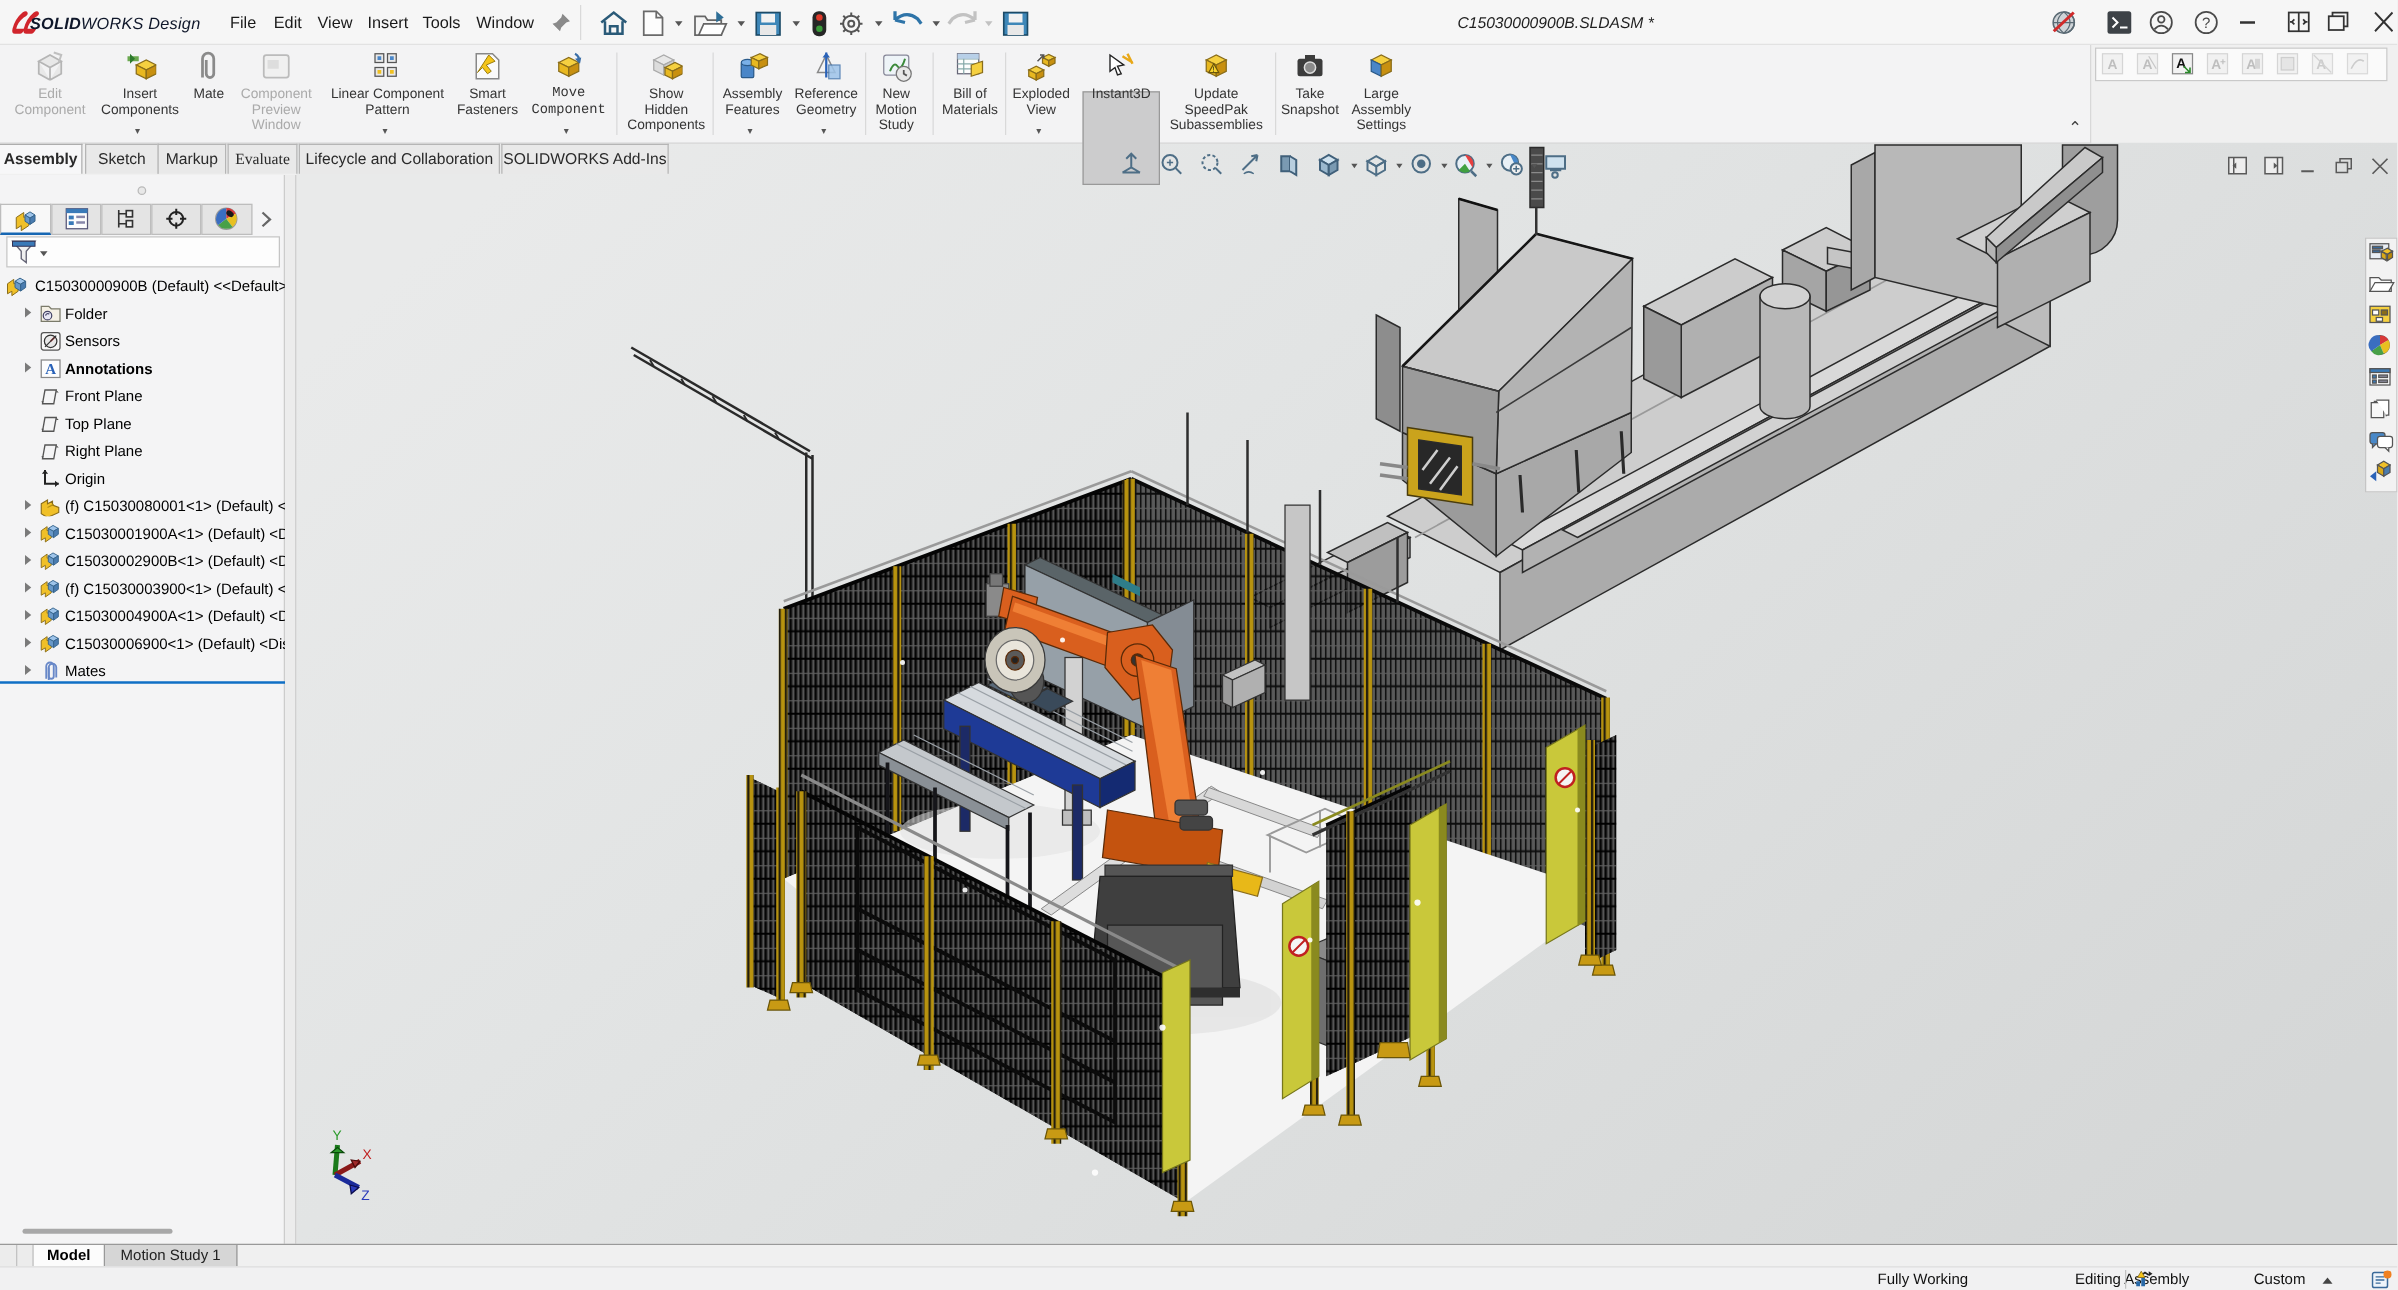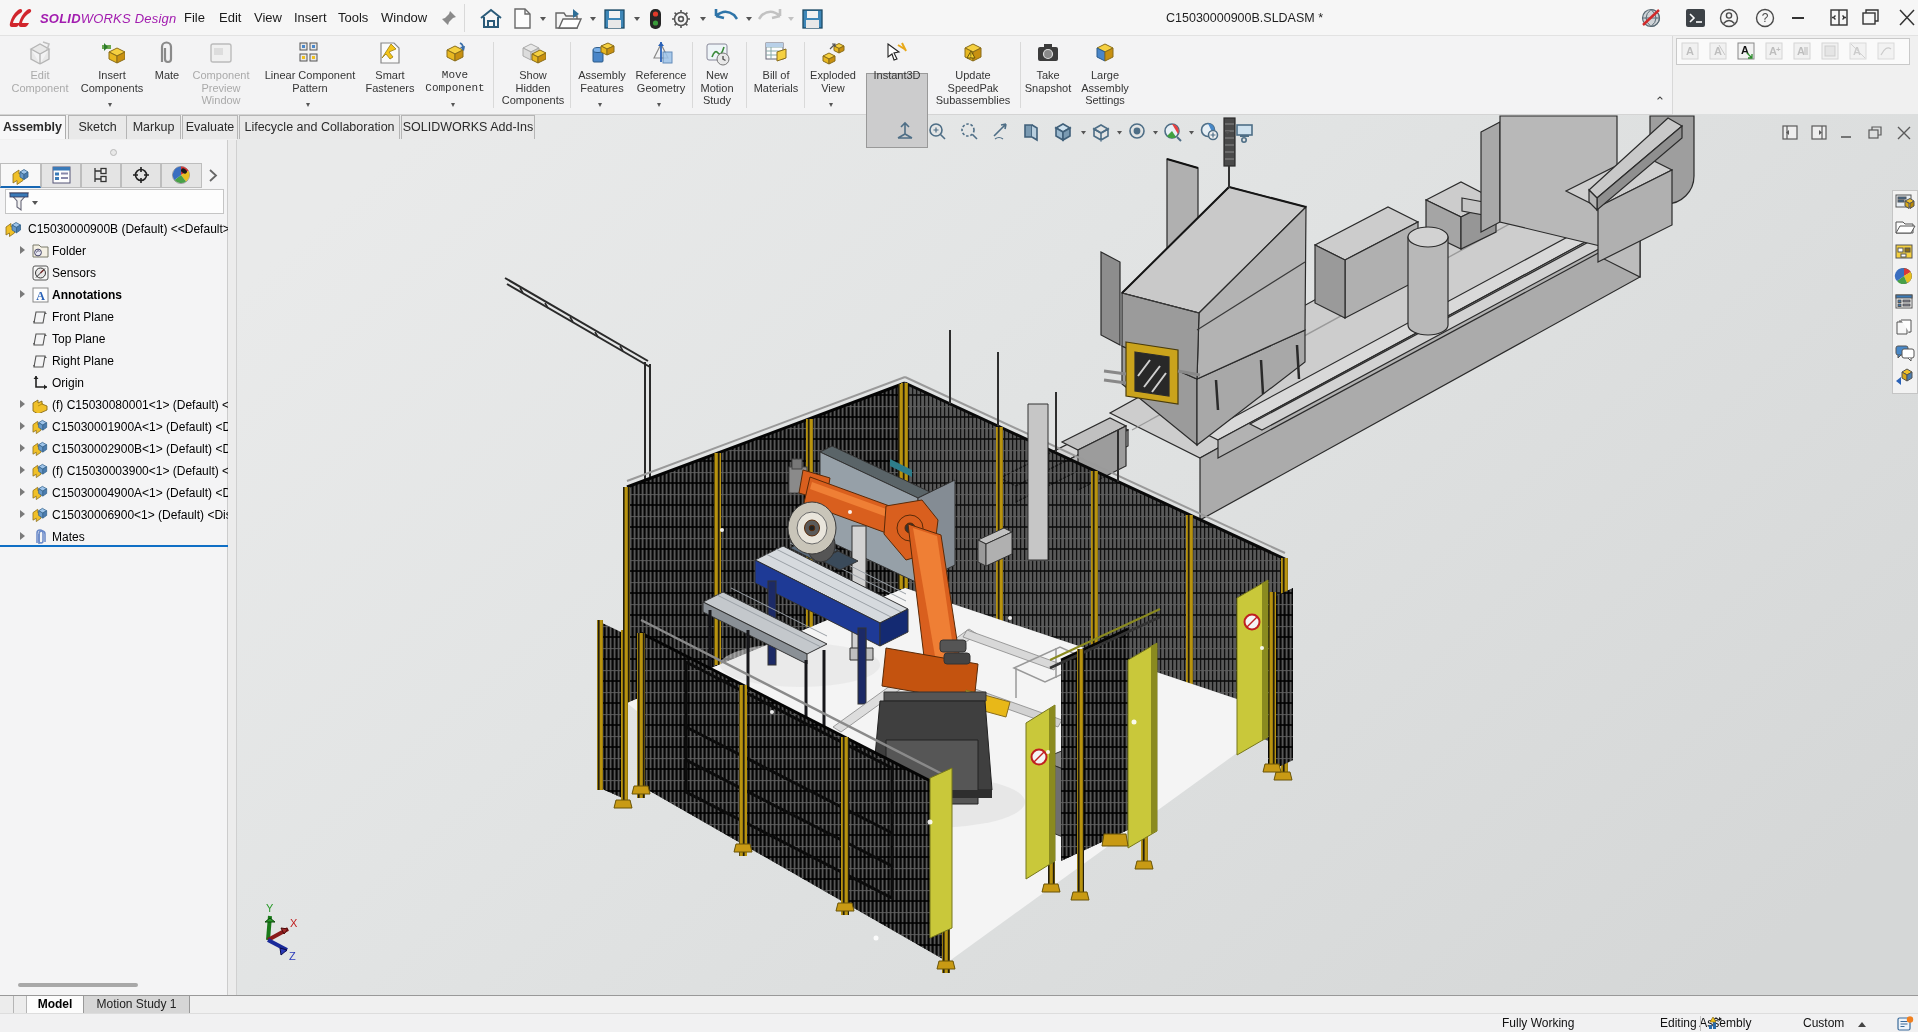--- a/index.html
+++ b/index.html
@@ -318,21 +318,21 @@
  <text x="289" y="960" font-size="11" fill="#2a3aba" font-family="Liberation Sans">Z</text>
 </g>
 </g>
 </svg>
 
 <div id="titlebar">
  <svg class="abs" style="left:8px;top:6px;" width="30" height="26" viewBox="0 0 30 26">
   <path d="M4 21 Q1 21 2 17 Q4 9 10 4 Q13 2 14 4 Q15 6 11 8 Q6 12 5 17 L12 17 Q10 21 8 21 Z" fill="#d1252c"></path>
   <path d="M13 21 Q10 21 11 17 Q13 9 19 4 Q22 2 23 4 Q24 6 20 8 Q15 12 14 17 L21 17 Q19 21 17 21 Z" fill="#d1252c"></path>
  </svg>
- <div class="abs" style="left:40px;top:11px;font-size:13px;color:#a21caf;letter-spacing:0.2px;"><b style="font-style:italic;">SOLID<span style="font-weight:normal;">WORKS</span></b><i style="font-weight:normal;"> Design</i></div>
+ <div class="abs" style="left:24px;top:11px;font-size:13px;color:#0f172a;letter-spacing:0.2px;"><b style="font-style:italic;">SOLID<span style="font-weight:normal;">WORKS</span></b><i style="font-weight:normal;"> Design</i></div>
  <div class="menu" style="left:184px;">File</div>
  <div class="menu" style="left:219px;">Edit</div>
  <div class="menu" style="left:254px;">View</div>
  <div class="menu" style="left:294px;">Insert</div>
  <div class="menu" style="left:338px;">Tools</div>
  <div class="menu" style="left:381px;">Window</div>
  <svg class="abs" style="left:440px;top:9px;" width="18" height="18" viewBox="0 0 18 18">
         <path d="M10 2 L16 8 L13 9 L9 13 L8 16 L2 10 L5 9 L9 5 Z" fill="#8a8a8a"></path>
       </svg>
  <div class="vline" style="left:464px;top:4px;width:1px;height:28px;"></div>
@@ -368,21 +368,21 @@
   <path d="M238 9 Q247 1 256 8 L259 12 M238 9 L238 2 M238 9 L246 11" fill="none" stroke="#2e74a8" stroke-width="2.6"></path>
   <path d="M268 10 l6 0 l-3 4 z" fill="#555"></path>
 
   <path d="M302 9 Q293 1 284 8 L281 12 M302 9 L302 2 M302 9 L294 11" fill="none" stroke="#c2c2c2" stroke-width="2.6"></path>
   <path d="M310 10 l6 0 l-3 4 z" fill="#c2c2c2"></path>
 
   <rect x="325" y="3" width="19" height="18" fill="#3e87b8" stroke="#1c4a66" stroke-width="1.3"></rect>
         <rect x="329" y="4" width="11" height="7" fill="#f2f2f2"></rect>
         <rect x="328" y="13" width="13" height="8" fill="#e8e8e8"></rect>
  </svg>
- <div id="doctitle" style="left:1166px;">C15030000900B.SLDASM *</div>
+ <div id="doctitle" style="left:1166px;font-style:italic;">C15030000900B.SLDASM *</div>
  <svg class="abs" style="left:1640px;top:8px;" width="278" height="20" viewBox="0 0 278 20">
   <g>
    <circle cx="11" cy="10" r="8.5" fill="#cfd4d8" stroke="#5a6a74" stroke-width="1.2"></circle>
    <path d="M11 1.5 a8.5 8.5 0 0 1 0 17 M2.5 10 h17 M11 1.5 q-5 4 -5 8.5 q0 4.5 5 8.5 M11 1.5 q5 4 5 8.5 q0 4.5 -5 8.5" fill="none" stroke="#5a6a74" stroke-width="1"></path>
    <path d="M3 17 L19 2" stroke="#d12a2a" stroke-width="2.4"></path>
   </g>
   <g transform="translate(46,0)">
           <rect x="0" y="1" width="19" height="18" rx="2" fill="#3d4247"></rect>
           <path d="M4 6 l4 4 l-4 4" fill="none" stroke="#fff" stroke-width="1.6"></path>
           <path d="M10 14 h6" stroke="#fff" stroke-width="1.6"></path>
@@ -572,21 +572,21 @@
             <rect x="199" y="2" width="16" height="16" fill="#e8e8e8" stroke="#aaa"></rect>
             <path d="M202 14 q5 -10 10 -6" fill="none" stroke="#888" stroke-width="1.3"></path>
           </g>
   </g>
  </svg>
 </div>
 <div id="tabstrip">
  <div class="ttab act" style="left:0px;width:66px;border-left:none;">Assembly</div>
  <div class="ttab" style="left:68px;width:59px;">Sketch</div>
  <div class="ttab" style="left:126px;width:55px;">Markup</div>
- <div class="ttab" style="left:182px;width:56px;">Evaluate</div>
+ <div class="ttab" style="left:182px;width:56px;font-family:Liberation Serif, serif;">Evaluate</div>
  <div class="ttab" style="left:239px;width:161px;">Lifecycle and Collaboration</div>
  <div class="ttab" style="left:401px;width:134px;">SOLIDWORKS Add-Ins</div>
 </div>
 <div id="lpanel">
  <div class="abs" style="left:110px;top:9px;width:7px;height:7px;border-radius:50%;background:#e8e8e8;border:1px solid #b9b9b9;"></div>
  <div class="ptab act" style="left:0px;width:41px;"></div>
  <div class="ptab" style="left:41px;width:40px;"></div>
  <div class="ptab" style="left:81px;width:40px;"></div>
  <div class="ptab" style="left:121px;width:40px;"></div>
  <div class="ptab" style="left:161px;width:41px;"></div>

